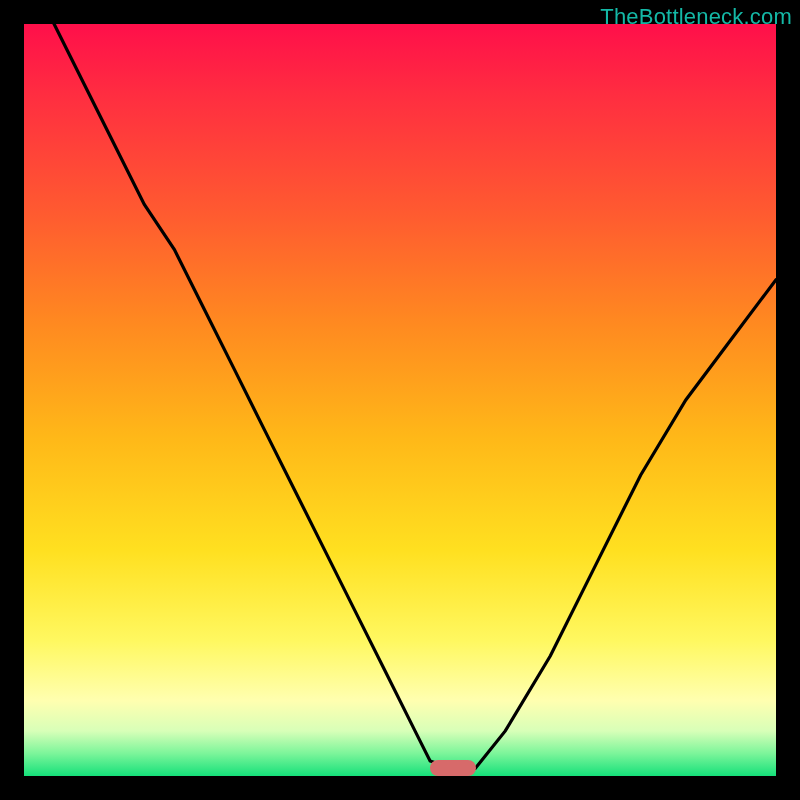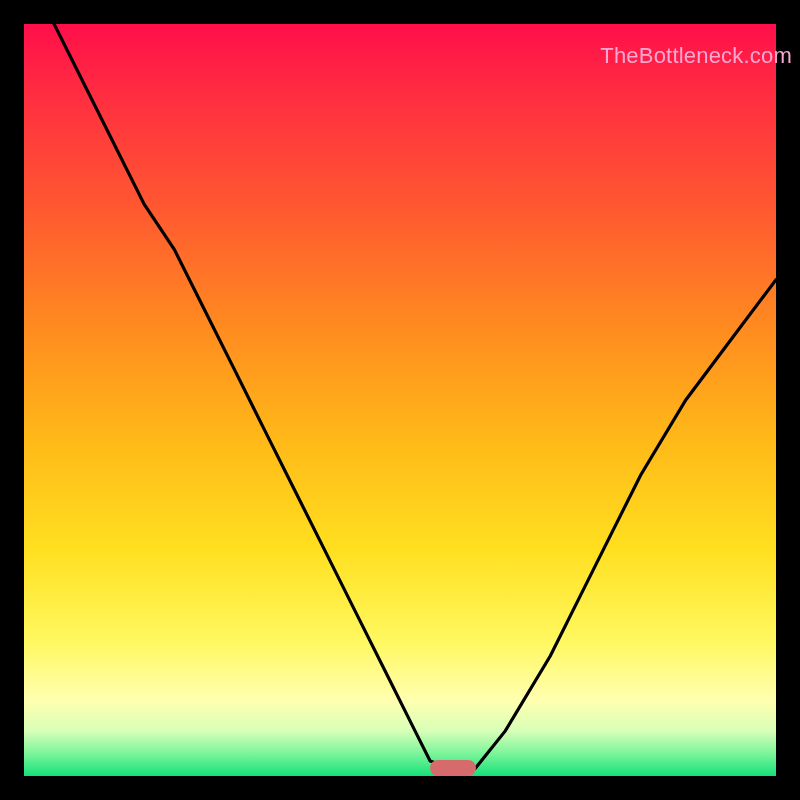--- a/index.html
+++ b/index.html
@@ -41,26 +41,25 @@
     position: absolute;
     background: #000;
   }
   .frame-left   { left: 0;   top: 0;   width: 24px;  height: 800px; }
   .frame-bottom { left: 0;   bottom: 0; width: 800px; height: 24px; }
   
   .watermark {
     position: absolute;
     top: 4px;
     right: 8px;
-    color: #f9a8d4;
+    color: #14b8a6;
     font-size: 22px;
     letter-spacing: 0.2px;
     font-weight: 500;
     user-select: none;
-    margin-top: 39px;
   }
   svg.curve {
     position: absolute;
     left: 0;
     top: 0;
     width: 752px;
     height: 752px;
     overflow: visible;
   }
   .marker {

